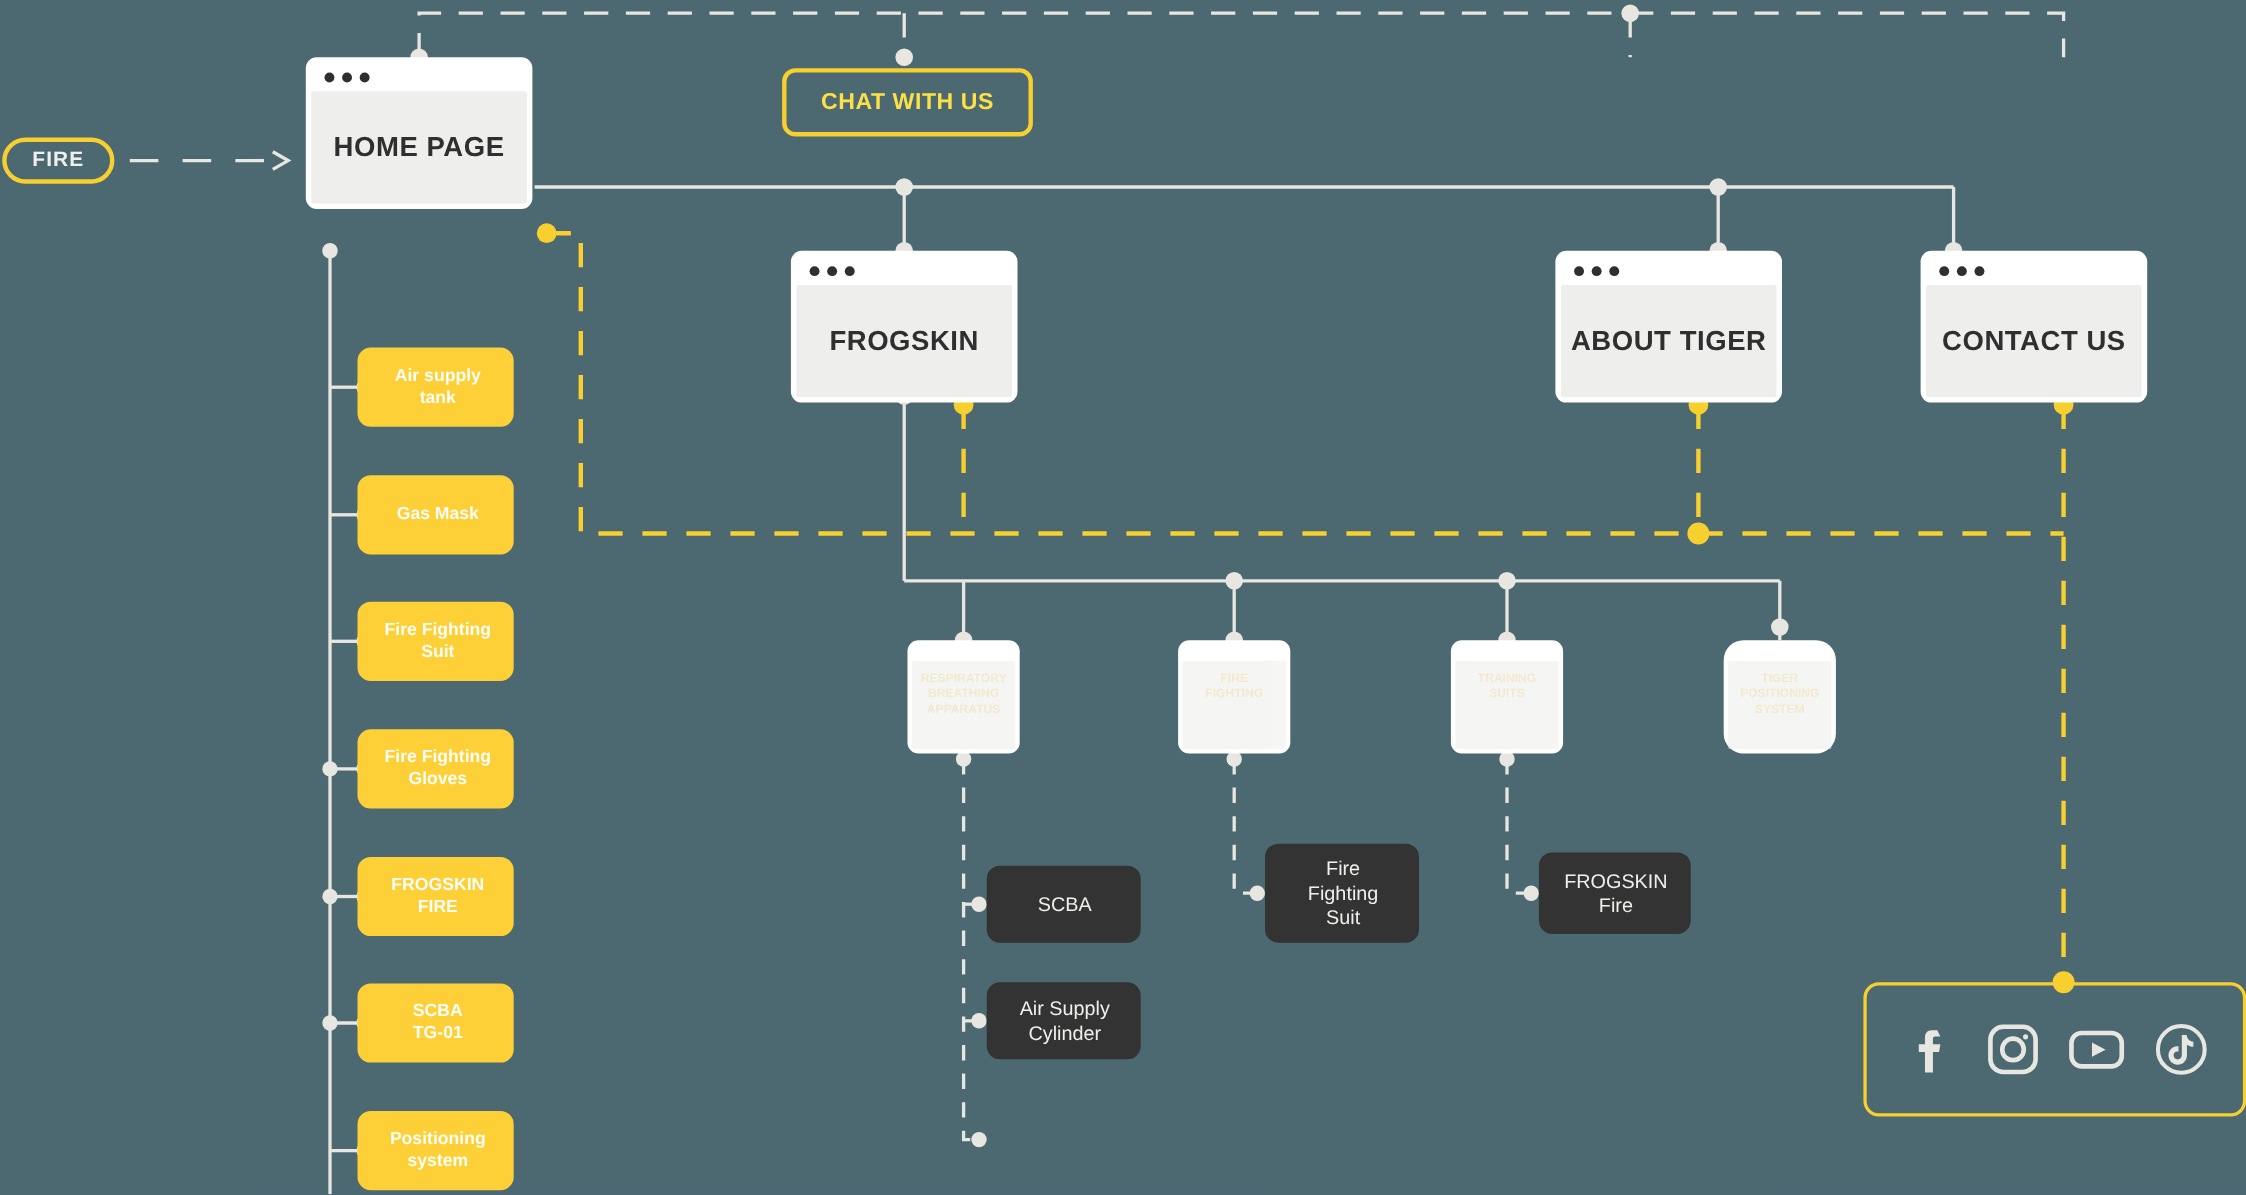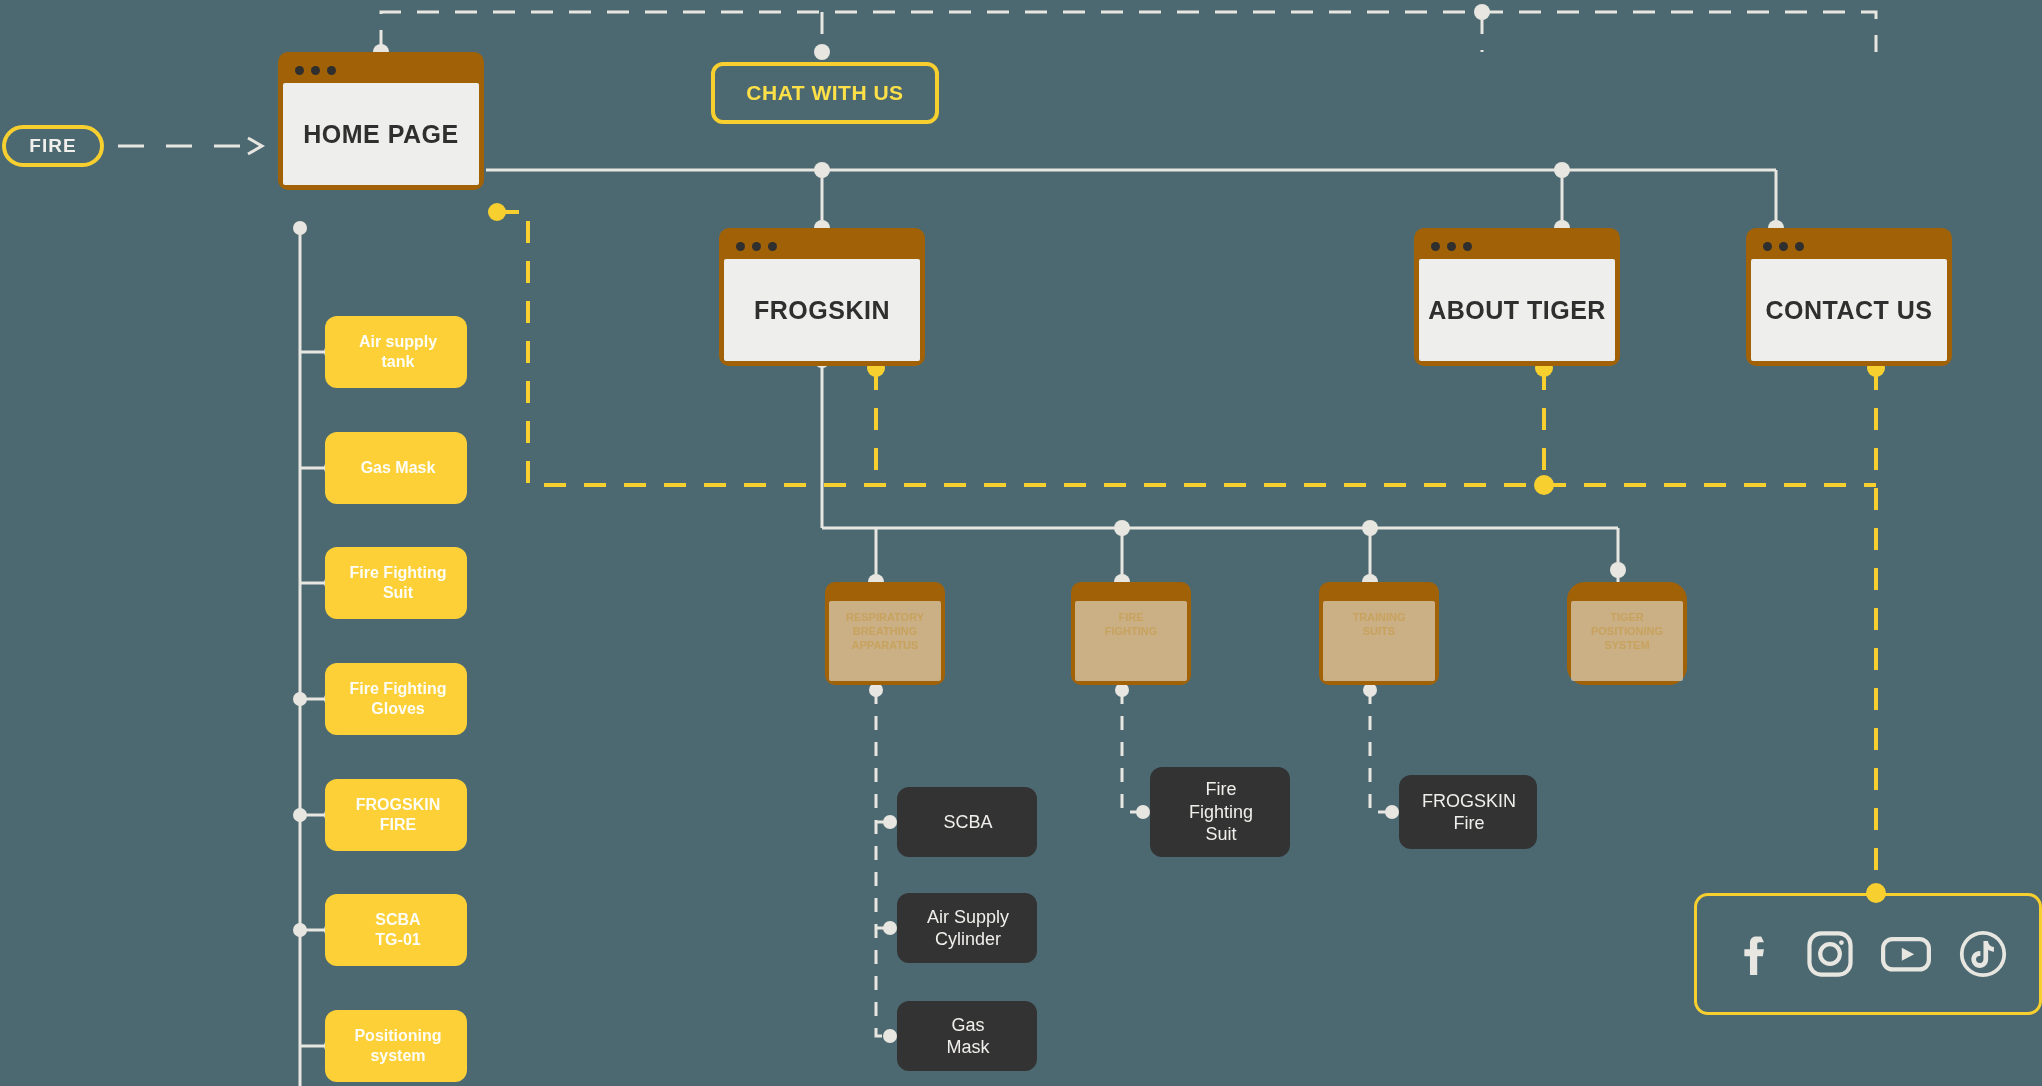--- a/index.html
+++ b/index.html
@@ -33,21 +33,21 @@
     display: flex; align-items: center; justify-content: center;
     color: #f0efeb;
     font-weight: bold;
     font-size: 19px;
     letter-spacing: 1px;
   }
 
   
   .win {
     position: absolute;
-    background: #a16207;
+    background: #ffffff;
     border-radius: 10px;
     padding: 5px;
     box-shadow: 0 0 0 0 rgba(0,0,0,0);
   }
   .win .bar {
     height: 26px;
     display: flex;
     align-items: center;
     padding-left: 12px;
     gap: 7px;
@@ -65,21 +65,21 @@
     font-weight: bold;
   }
   .win.big .body {
     height: 102px;
     font-size: 25px;
     letter-spacing: 0.5px;
   }
   .win.big { width: 206px; }
 
   
-  .win.faded { width: 120px; padding: 4px; }
+  .win.faded { width: 102px; padding: 4px; }
   .win.faded .bar { height: 15px; padding-left: 0; }
   .win.faded .body {
     height: 80px;
     font-size: 11px;
     line-height: 1.25;
     color: #e6d9a6;
     opacity: .55;
     font-weight: bold;
     padding: 4px 3px 0 3px;
     align-items: flex-start;
@@ -330,22 +330,20 @@
   <div class="win faded" style="left:1567px; top:582px;border-radius:18px;">
     <div class="bar"></div>
     <div class="body nowrap">TIGER
 POSITIONING
 SYSTEM</div>
   </div>
 
   <div class="dbox nowrap" style="left:897px; top:787px; width:140px; height:70px;">SCBA</div>
   <div class="dbox nowrap" style="left:897px; top:893px; width:140px; height:70px;">Air Supply
 Cylinder</div>
-  <div class="dbox nowrap" style="left:897px; top:1001px; width:140px; height:70px;">Gas
-Mask</div>
 
   <div class="dbox nowrap" style="left:1150px; top:767px; width:140px; height:90px;">Fire
 Fighting
 Suit</div>
 
   <div class="dbox nowrap" style="left:1399px; top:775px; width:138px; height:74px;">FROGSKIN
 Fire</div>
 
   <div class="social-box">
     <span>

